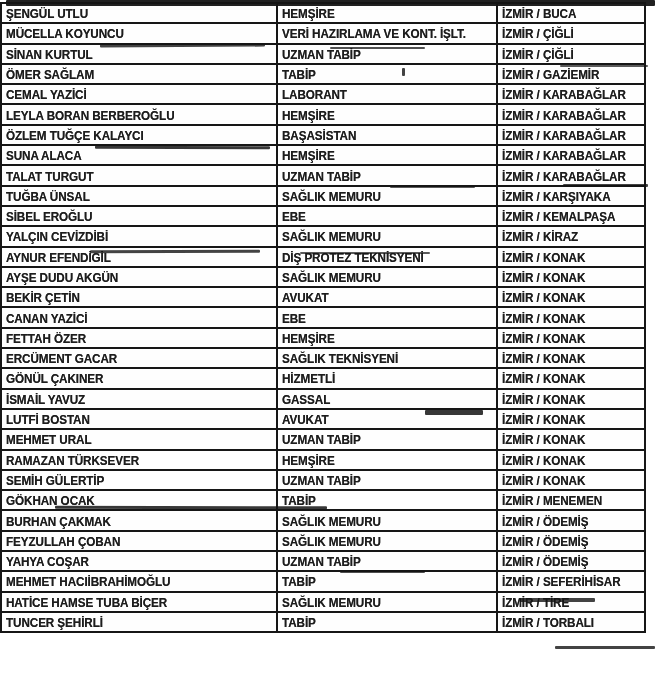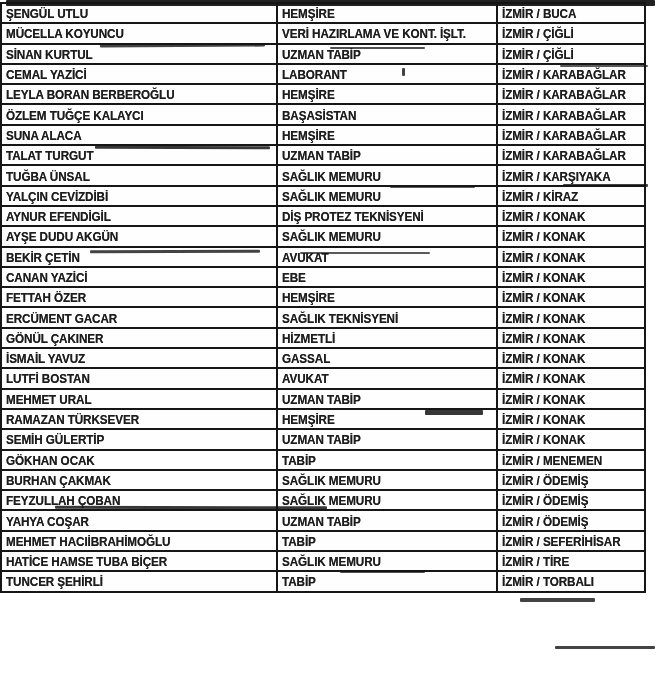--- a/index.html
+++ b/index.html
@@ -100,20 +100,25 @@
           <td><span class="cell-text">MÜCELLA KOYUNCU</span></td>
           <td><span class="cell-text">VERİ HAZIRLAMA VE KONT. İŞLT.</span></td>
           <td><span class="cell-text">İZMİR / ÇİĞLİ</span></td>
         </tr>
         <tr>
           <td><span class="cell-text">SİNAN KURTUL</span></td>
           <td><span class="cell-text">UZMAN TABİP</span></td>
           <td><span class="cell-text">İZMİR / ÇİĞLİ</span></td>
         </tr>
         <tr>
+          <td><span class="cell-text">ÖMER SAĞLAM</span></td>
+          <td><span class="cell-text">TABİP</span></td>
+          <td><span class="cell-text">İZMİR / GAZİEMİR</span></td>
+        </tr>
+        <tr>
           <td><span class="cell-text">CEMAL YAZİCİ</span></td>
           <td><span class="cell-text">LABORANT</span></td>
           <td><span class="cell-text">İZMİR / KARABAĞLAR</span></td>
         </tr>
         <tr>
           <td><span class="cell-text">LEYLA BORAN BERBEROĞLU</span></td>
           <td><span class="cell-text">HEMŞİRE</span></td>
           <td><span class="cell-text">İZMİR / KARABAĞLAR</span></td>
         </tr>
         <tr>
@@ -128,20 +133,25 @@
         </tr>
         <tr>
           <td><span class="cell-text">TALAT TURGUT</span></td>
           <td><span class="cell-text">UZMAN TABİP</span></td>
           <td><span class="cell-text">İZMİR / KARABAĞLAR</span></td>
         </tr>
         <tr>
           <td><span class="cell-text">TUĞBA ÜNSAL</span></td>
           <td><span class="cell-text">SAĞLIK MEMURU</span></td>
           <td><span class="cell-text">İZMİR / KARŞIYAKA</span></td>
+        </tr>
+        <tr>
+          <td><span class="cell-text">SİBEL EROĞLU</span></td>
+          <td><span class="cell-text">EBE</span></td>
+          <td><span class="cell-text">İZMİR / KEMALPAŞA</span></td>
         </tr>
         <tr>
           <td><span class="cell-text">YALÇIN CEVİZDİBİ</span></td>
           <td><span class="cell-text">SAĞLIK MEMURU</span></td>
           <td><span class="cell-text">İZMİR / KİRAZ</span></td>
         </tr>
         <tr>
           <td><span class="cell-text">AYNUR EFENDİGİL</span></td>
           <td><span class="cell-text">DİŞ PROTEZ TEKNİSYENİ</span></td>
           <td><span class="cell-text">İZMİR / KONAK</span></td>

